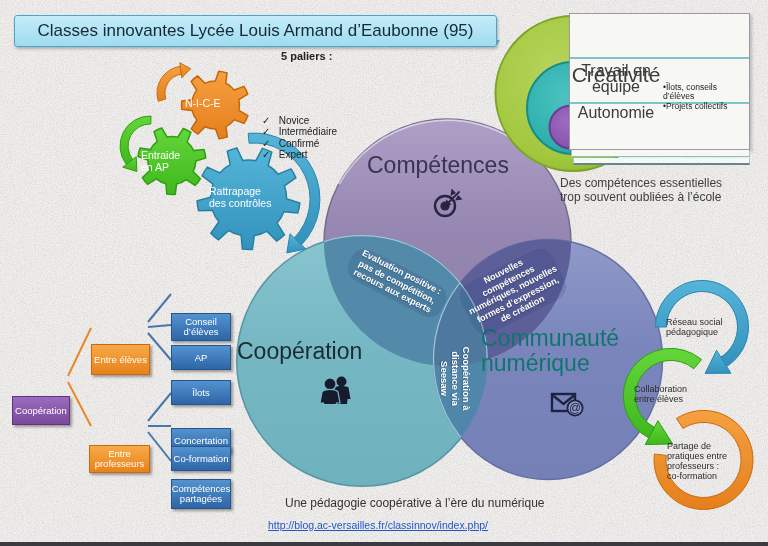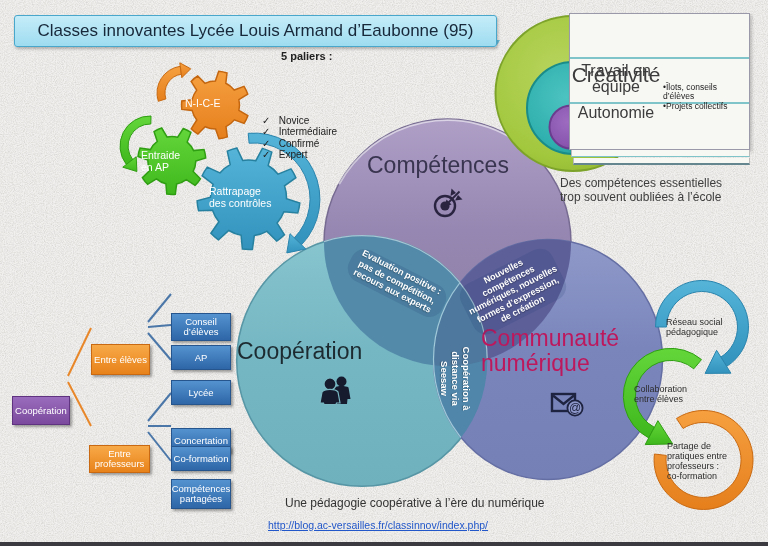--- a/index.html
+++ b/index.html
@@ -159,21 +159,21 @@
   <div>✓&nbsp;&nbsp;&nbsp;Confirmé</div>
   <div>✓&nbsp;&nbsp;&nbsp;Expert</div>
  </div>
 
  <div class="abs ctr" style="left:185px;top:97px;width:60px;font-size:10.5px;color:#fff;">N-I-C-E</div>
  <div class="abs ctr" style="left:141px;top:149px;width:60px;font-size:10.5px;color:#fff;line-height:12px;">Entraide<br>en AP</div>
  <div class="abs ctr" style="left:209px;top:185px;width:80px;font-size:10.5px;color:#fff;line-height:12px;">Rattrapage<br>des contrôles</div>
 
  <div class="abs ctr" style="left:367px;top:152px;width:170px;font-size:23px;color:#39344f;">Compétences</div>
  <div class="abs ctr" style="left:237px;top:338px;width:170px;font-size:23px;color:#1d2b31;">Coopération</div>
- <div class="abs ctr" style="left:481px;top:326px;width:170px;font-size:23px;color:#be185d;line-height:25px;">Communauté<br>numérique</div>
+ <div class="abs ctr" style="left:481px;top:326px;width:170px;font-size:23px;color:#0f766e;line-height:25px;">Communauté<br>numérique</div>
 
  <div class="abs pill" style="left:345px;top:266px;width:104px;height:34px;transform:rotate(27deg);"></div>
  <div class="abs lenstxt" style="left:341px;top:266px;width:112px;font-size:9px;line-height:10.5px;transform:rotate(27deg);">Evaluation positive :<br>pas de compétition,<br>recours aux experts</div>
  <div class="abs pill" style="left:462px;top:264px;width:102px;height:55px;transform:rotate(-27deg);"></div>
  <div class="abs lenstxt" style="left:458px;top:264px;width:110px;font-size:9px;line-height:10.5px;transform:rotate(-27deg);">Nouvelles<br>compétences<br>numériques, nouvelles<br>formes d’expression,<br>de création</div>
  <div class="abs lenstxt" style="left:420px;top:362px;width:70px;font-size:9.5px;line-height:11px;transform:rotate(90deg);">Coopération à distance via Seesaw</div>
 
  <div class="abs" style="left:569px;top:13px;width:179px;height:135px;background:#f7f7f4;border:1px solid #99a;box-shadow:2px 2px 3px rgba(0,0,0,0.2);">
   <div class="panrow" style="top:0;height:43px;border-bottom:2px solid #7fc4c8;">
    <div class="lab" style="top:9px;font-size:21px;margin-top:40px;">Créativité</div>
@@ -188,21 +188,21 @@
  </div>
  <div class="abs" style="left:571px;top:150px;width:177px;height:6px;background:#f7f7f4;border-bottom:1.5px solid #7fc4c8;border-left:1px solid #bbb;border-right:1px solid #bbb;"></div>
  <div class="abs" style="left:573px;top:158px;width:175px;height:5px;background:#f7f7f4;border-bottom:2px solid #64878f;border-left:1px solid #bbb;border-right:1px solid #bbb;"></div>
  <div class="abs ctr" style="left:560px;top:176px;width:210px;font-size:12px;color:#3d3d3d;line-height:14px;">Des compétences essentielles<br>trop souvent oubliées à l’école</div>
 
  <div class="box purplebox" style="left:12px;top:364px;width:56px;height:27px;">Coopération</div>
  <div class="box orangebox" style="left:91px;top:312px;width:57px;height:29px;">Entre élèves</div>
  <div class="box orangebox" style="left:89px;top:413px;width:59px;height:26px;">Entre<br>professeurs</div>
  <div class="box bluebox" style="left:171px;top:281px;width:58px;height:26px;">Conseil<br>d’élèves</div>
  <div class="box bluebox" style="left:171px;top:313px;width:58px;height:23px;">AP</div>
- <div class="box bluebox" style="left:171px;top:348px;width:58px;height:23px;">Lycée</div>
+ <div class="box bluebox" style="left:171px;top:348px;width:58px;height:23px;">Îlots</div>
  <div class="box bluebox" style="left:171px;top:396px;width:58px;height:23px;">Concertation</div>
  <div class="box bluebox" style="left:171px;top:414px;width:58px;height:23px;">Co-formation</div>
  <div class="box bluebox" style="left:171px;top:447px;width:58px;height:28px;">Compétences<br>partagées</div>
 
  <div class="abs ctr" style="left:666px;top:317px;width:76px;font-size:9px;color:#2d2d2d;line-height:10px;">Réseau social<br>pédagogique</div>
  <div class="abs ctr" style="left:634px;top:384px;width:76px;font-size:9px;color:#2d2d2d;line-height:10px;">Collaboration<br>entre élèves</div>
  <div class="abs ctr" style="left:285px;top:496px;width:320px;font-size:12px;color:#333;">Une pédagogie coopérative à l’ère du numérique</div>
 
  <div class="abs ctr" style="left:667px;top:441px;width:78px;font-size:9px;color:#2d2d2d;line-height:10px;">Partage de<br>pratiques entre<br>professeurs :<br>co-formation</div>
  <div class="abs ctr" style="left:268px;top:519px;width:320px;font-size:10.5px;"><span class="lnk">http://blog.ac-versailles.fr/classinnov/index.php/</span></div>

